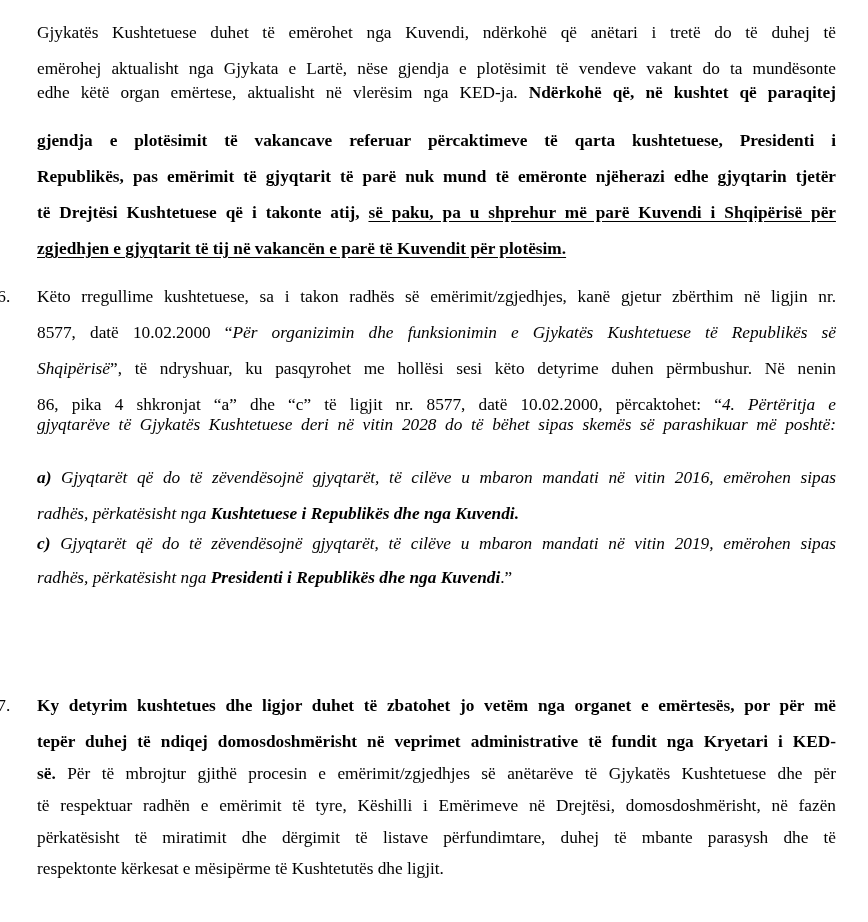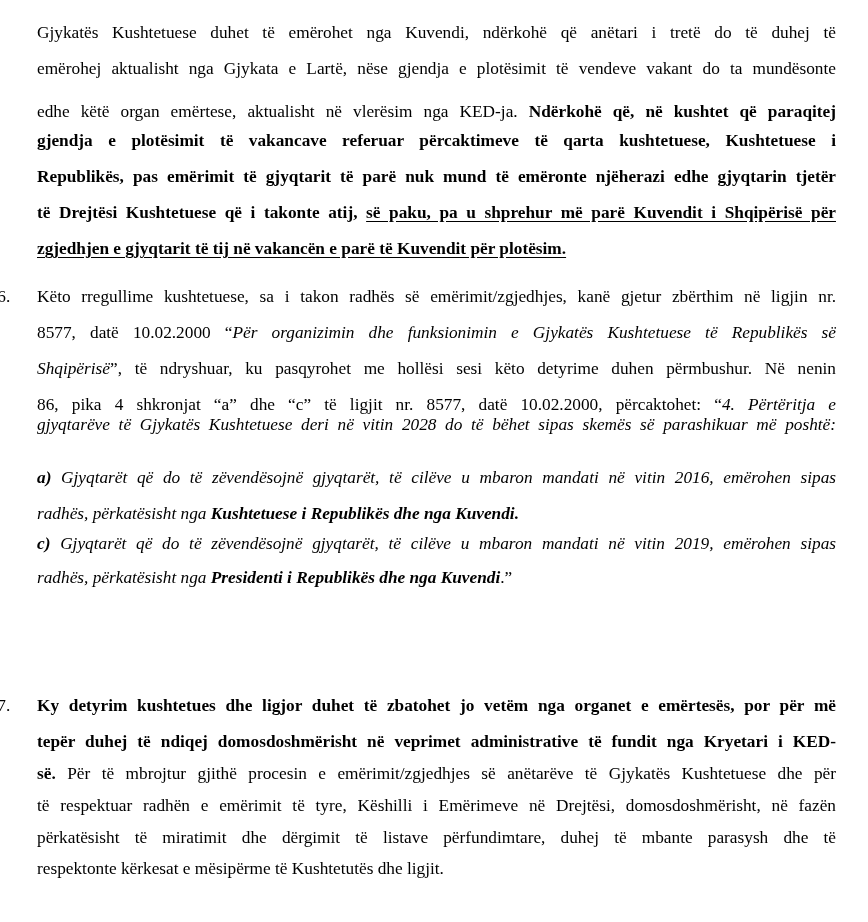--- a/index.html
+++ b/index.html
@@ -14,24 +14,24 @@
   u { text-decoration:underline; text-underline-offset:3px; }
 </style>
 </head>
 <body>
 
 <div>
 
   <div>
     <div class="line" style="top:21px"><span>Gjykatës Kushtetuese duhet të emërohet nga Kuvendi, ndërkohë që anëtari i tretë do të duhej të</span></div>
     <div class="line" style="top:57px"><span>emërohej aktualisht nga Gjykata e Lartë, nëse gjendja e plotësimit të vendeve vakant do ta mundësonte</span></div>
-    <div class="line" style="top:100px"><span>edhe këtë organ emërtese, aktualisht në vlerësim nga KED-ja.</span> <b>Ndërkohë që, në kushtet që paraqitej</b></div>
-    <div class="line" style="top:129px"><b>gjendja e plotësimit të vakancave referuar përcaktimeve të qarta kushtetuese, Kushtetuese i</b></div>
+    <div class="line" style="top:81px"><span>edhe këtë organ emërtese, aktualisht në vlerësim nga KED-ja.</span> <b>Ndërkohë që, në kushtet që paraqitej</b></div>
+    <div class="line" style="top:129px"><b>gjendja e plotësimit të vakancave referuar përcaktimeve të qarta kushtetuese, Presidenti i</b></div>
     <div class="line" style="top:165px"><b>Republikës, pas emërimit të gjyqtarit të parë nuk mund të emëronte njëherazi edhe gjyqtarin tjetër</b></div>
-    <div class="line" style="top:201px"><b>të Drejtësi Kushtetuese që i takonte atij,</b> <b><u>së paku, pa u shprehur më parë Kuvendit i Shqipërisë për</u></b></div>
+    <div class="line" style="top:201px"><b>të Drejtësi Kushtetuese që i takonte atij,</b> <b><u>së paku, pa u shprehur më parë Kuvendi i Shqipërisë për</u></b></div>
     <div class="line last" style="top:237px"><b><u>zgjedhjen e gjyqtarit të tij në vakancën e parë të Kuvendit për plotësim.</u></b></div>
   </div>
 
   <div>
     <span class="num" style="top:285px">.6.</span>
     <div class="line" style="top:285px"><span>Këto rregullime kushtetuese, sa i takon radhës së emërimit/zgjedhjes, kanë gjetur zbërthim në ligjin nr.</span></div>
     <div class="line" style="top:321px"><span>8577, datë 10.02.2000 “</span><i>Për organizimin dhe funksionimin e Gjykatës Kushtetuese të Republikës së</i></div>
     <div class="line" style="top:357px"><i>Shqipërisë</i><span>”, të ndryshuar, ku pasqyrohet me hollësi sesi këto detyrime duhen përmbushur. Në nenin</span></div>
     <div class="line" style="top:393px"><span>86, pika 4 shkronjat “a” dhe “c” të ligjit nr. 8577, datë 10.02.2000, përcaktohet: “</span><i>4. Përtëritja e</i></div>
     <div class="line" style="top:413px; top:413px"><i>gjyqtarëve të Gjykatës Kushtetuese deri në vitin 2028 do të bëhet sipas skemës së parashikuar më poshtë:</i></div>

